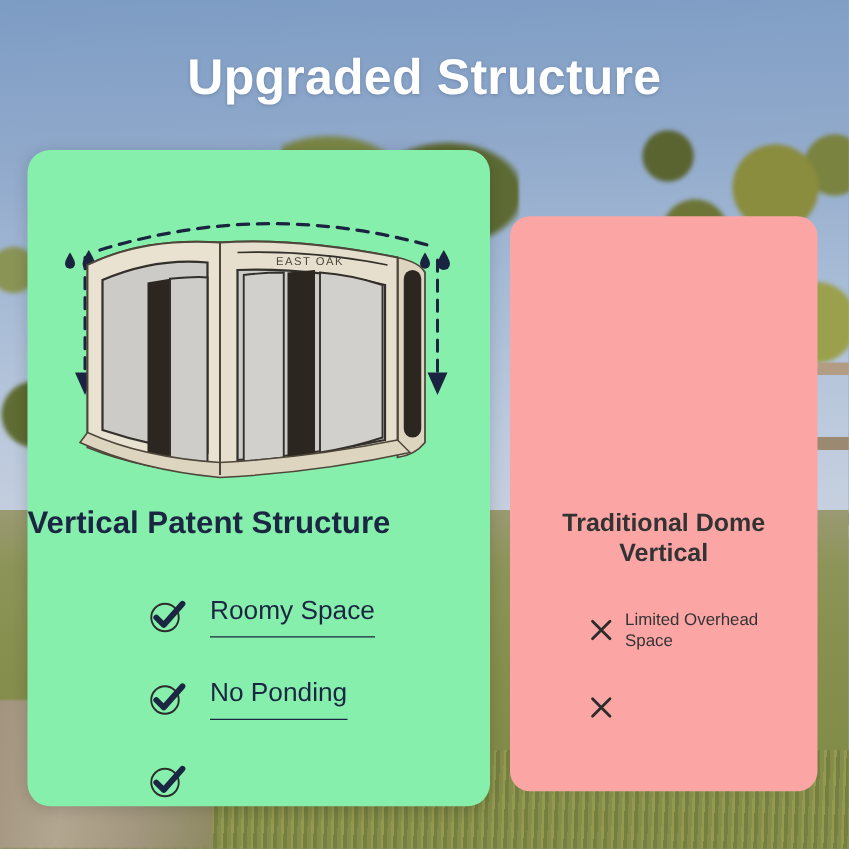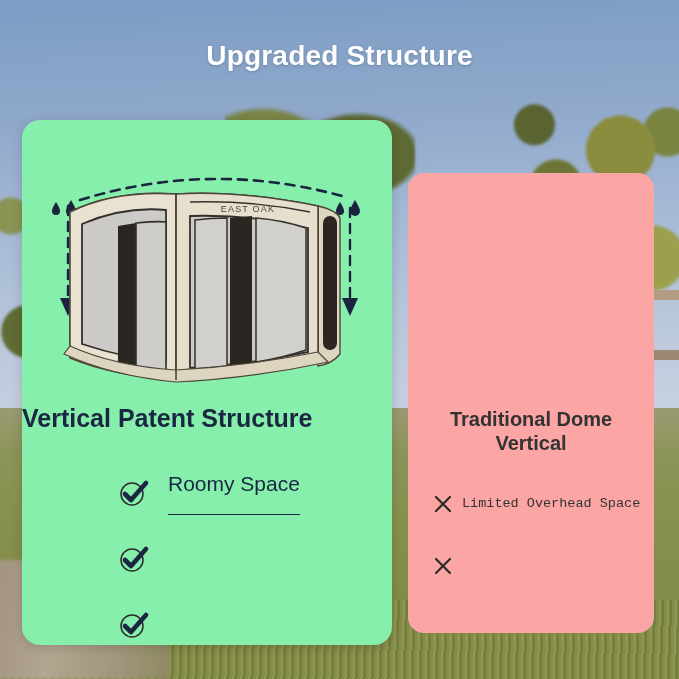--- a/index.html
+++ b/index.html
@@ -70,21 +70,21 @@
   }
   .path{
     position:absolute;left:-20px;top:560px;width:190px;height:119px;
     background:linear-gradient(100deg,#9c8e79 0%,#b3a690 40%,#a2977f 70%,#8e8a62 100%);
     filter:blur(1px);
   }
 
   
   .title{
     position:absolute;left:0;top:40px;width:679px;text-align:center;
-    font-size:28px;font-weight:bold;color:#ffffff;letter-spacing:0.2px;
+    font-size:40px;font-weight:bold;color:#ffffff;letter-spacing:0.2px;
     text-shadow:0 1px 3px rgba(60,80,110,.35);
   }
 
   
   .card{position:absolute;}
   .card-right{
     left:408px;top:173px;width:246px;height:460px;
     background:#fca5a5;border-radius:16px;
   }
   .card-left{
@@ -98,30 +98,30 @@
     position:absolute;left:0;top:284px;width:370px;text-align:left;
     font-size:25px;font-weight:bold;color:#1b2642;
   }
   .l-list{position:absolute;left:0;top:340px;width:370px;}
   .l-row{
     display:flex;align-items:center;height:66px;padding-left:96px;
   }
   .l-row .ck{width:30px;height:30px;flex:0 0 30px;margin-right:20px;}
   .l-row .lbl{
     font-size:21px;color:#1b2642;
-    border-bottom:1.6px solid #1b2642;line-height:1.25;padding-bottom:16px;
+    border-bottom:1.6px solid #1b2642;line-height:1.25;padding-bottom:6px;
   }
 
   
   .r-title{
     position:absolute;left:16px;top:235px;width:214px;text-align:center;
     font-size:20px;font-weight:bold;color:#333333;line-height:1.18;
   }
   .r-list{position:absolute;left:0;top:300px;width:246px;}
-  .r-row{display:flex;align-items:center;min-height:62px;padding-left:26px;padding-right:12px;font-family:Liberation Mono, monospace;}
+  .r-row{display:flex;align-items:center;min-height:62px;padding-left:64px;padding-right:12px;}
   .r-row .xm{
     width:18px;height:18px;flex:0 0 18px;margin-right:10px;color:#2b2b2b;
   }
   .r-row .lbl{font-size:13.5px;color:#333333;line-height:1.28;}
   .r-row.wide .lbl{max-width:152px;}
 
   
   .ill{position:absolute;}
   .ill-left{left:40px;top:150px;width:340px;height:240px;}
   svg{display:block;overflow:visible;}
@@ -239,20 +239,21 @@
         </span>
         <span class="lbl">Roomy Space</span>
       </div>
       <div class="l-row">
         <span class="ck">
           <svg width="30" height="30" viewBox="0 0 30 30">
             <circle cx="14" cy="16" r="11" fill="none" stroke="#2c2c2c" stroke-width="1.5"></circle>
             <path d="M7 16 l6 6 L28 5" fill="none" stroke="#1b2642" stroke-width="4.6" stroke-linecap="round" stroke-linejoin="round"></path>
           </svg>
         </span>
+        <span class="lbl">No Ponding</span>
       </div>
       <div class="l-row">
         <span class="ck">
           <svg width="30" height="30" viewBox="0 0 30 30">
             <circle cx="14" cy="16" r="11" fill="none" stroke="#2c2c2c" stroke-width="1.5"></circle>
             <path d="M7 16 l6 6 L28 5" fill="none" stroke="#1b2642" stroke-width="4.6" stroke-linecap="round" stroke-linejoin="round"></path>
           </svg>
         </span>
       </div>
     </div>

